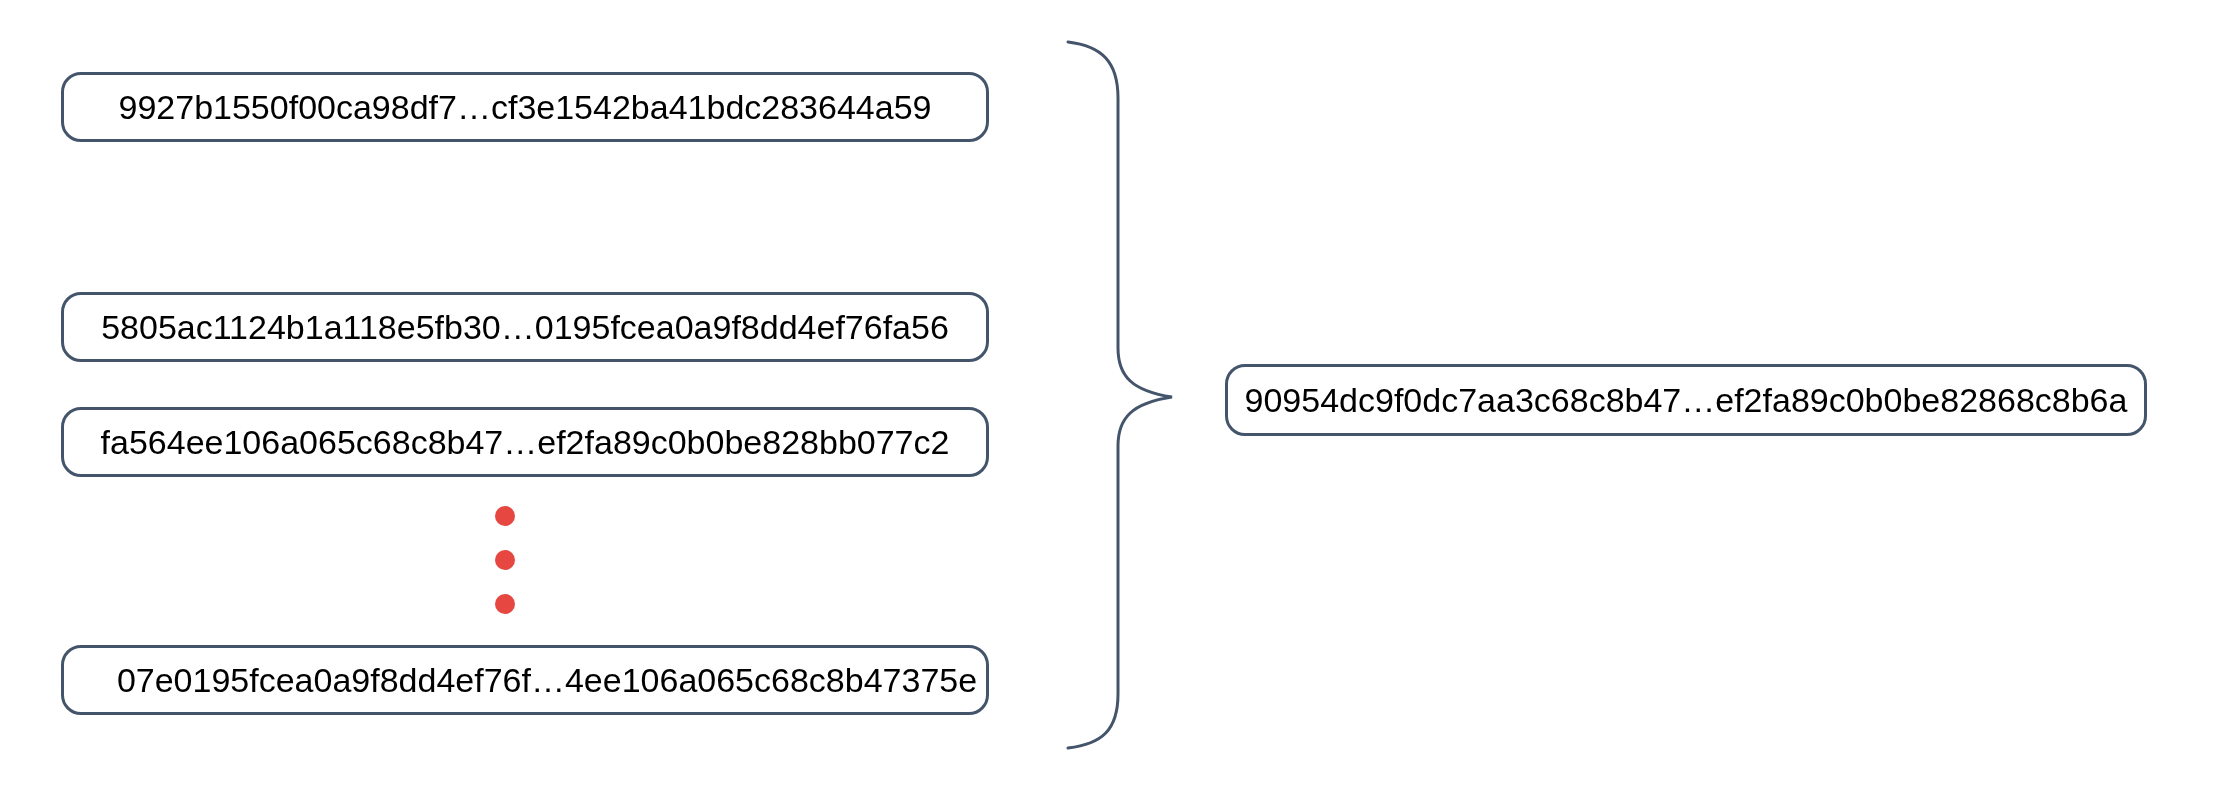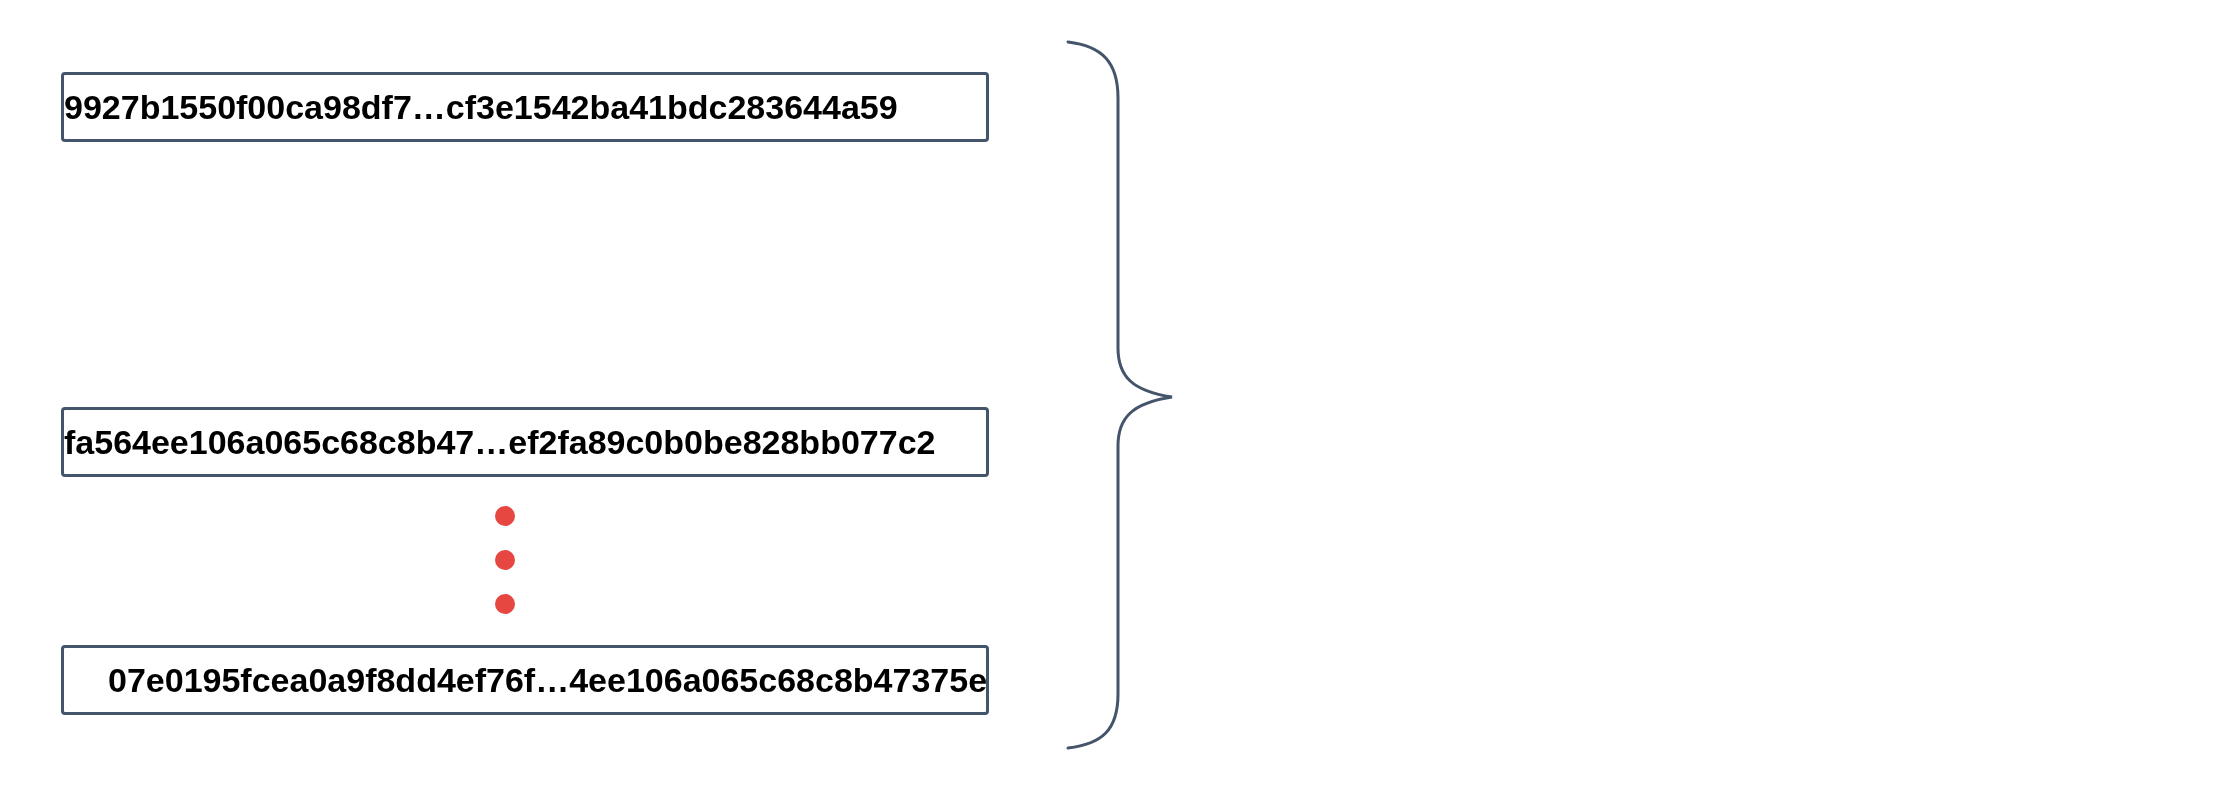--- a/index.html
+++ b/index.html
@@ -21,25 +21,25 @@
     width: 2220px;
     height: 792px;
     background: var(--bg);
   }
   .hash-box {
     position: absolute;
     left: 61px;
     width: 928px;
     height: 70px;
     border: 3px solid var(--outline);
-    border-radius: 4px;
+    border-radius: 20px;
     background: var(--bg);
     display: flex;
     align-items: center;
-    font-weight: bold;
+    justify-content: center;
   }
   .hash-box.b1 { top: 72px; }
   .hash-box.b2 { top: 182px; }
   .hash-box.b3 { top: 292px; }
   .hash-box.b4 { top: 400px; margin-top: 7px; }
   .hash-box.b5 { top: 645px; padding-left: 44px; }
   .hash-box.result {
     left: 1225px;
     top: 364px;
     width: 922px;
@@ -73,20 +73,23 @@
 </head>
 <body>
 
 <div class="canvas">
 
   <div class="hash-box b1">
     <span class="hash-text">9927b1550f00ca98df7…cf3e1542ba41bdc283644a59</span>
   </div>
 
 
+  <div class="hash-box b3">
+    <span class="hash-text">5805ac1124b1a118e5fb30…0195fcea0a9f8dd4ef76fa56</span>
+  </div>
 
   <div class="hash-box b4">
     <span class="hash-text">fa564ee106a065c68c8b47…ef2fa89c0b0be828bb077c2</span>
   </div>
 
   <div>
     <span class="dot d1"></span>
     <span class="dot d2"></span>
     <span class="dot d3"></span>
   </div>
@@ -98,14 +101,17 @@
   <svg class="brace-svg" viewBox="0 0 2220 792" aria-hidden="true">
     <path d="M 1068 42
              C 1102 46 1118 62 1118 98
              L 1118 348
              C 1118 376 1132 391 1172 397
              C 1132 403 1118 418 1118 446
              L 1118 694
              C 1118 730 1102 744 1068 748" fill="none" stroke-width="3" stroke-linecap="round" stroke="#44546a"></path>
   </svg>
 
+  <div class="hash-box result">
+    <span class="hash-text">90954dc9f0dc7aa3c68c8b47…ef2fa89c0b0be82868c8b6a</span>
+  </div>
 
 </div>
 
 </body></html>

